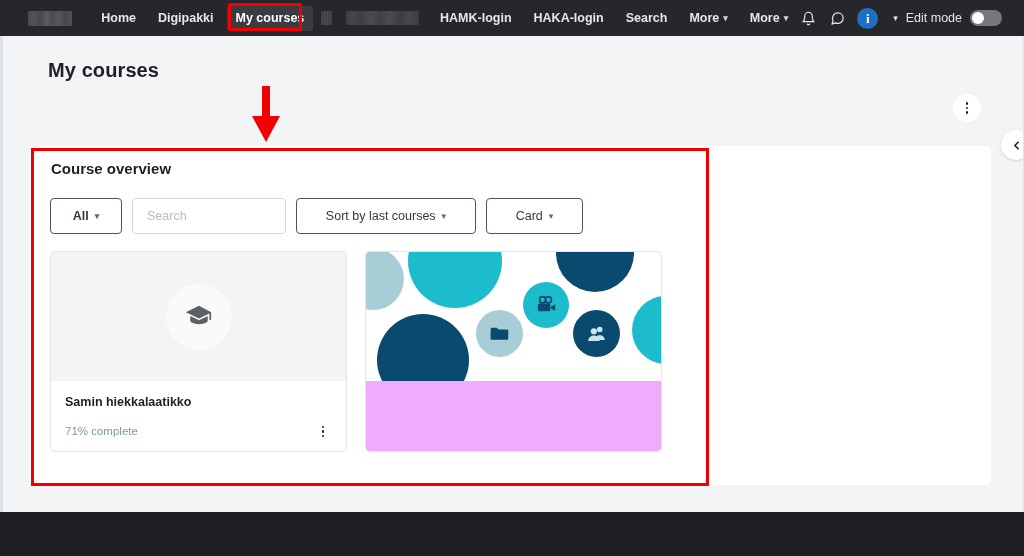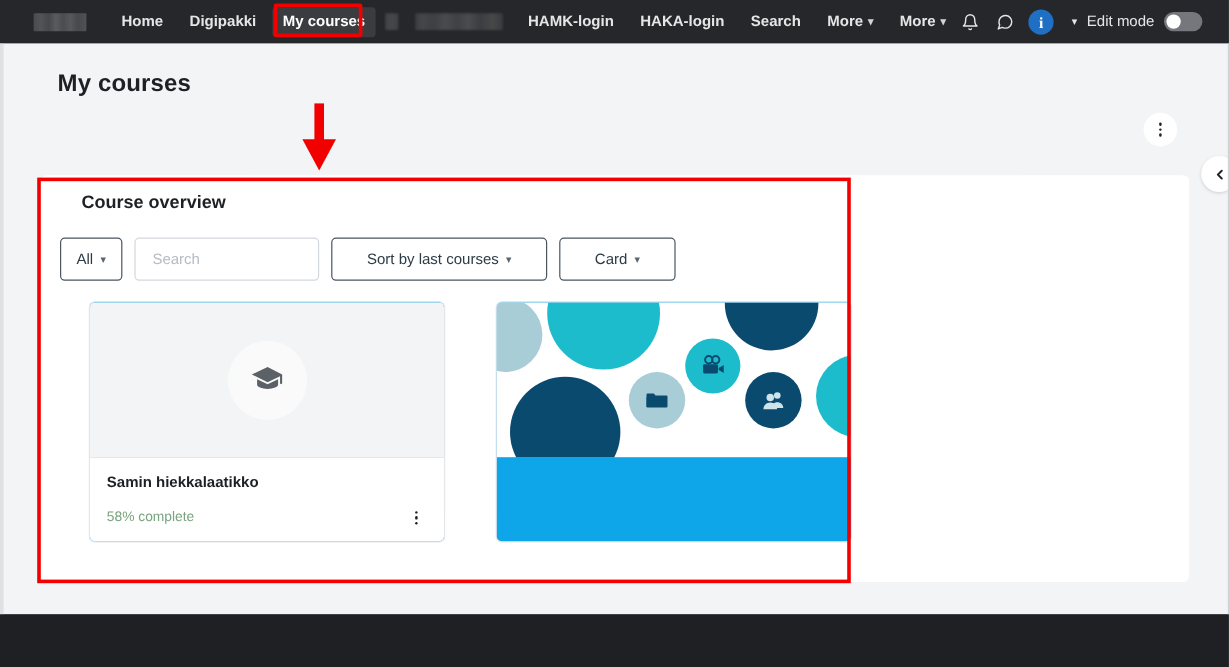--- a/index.html
+++ b/index.html
@@ -224,21 +224,21 @@
     position: absolute;
     left: 16px;
     top: 14px;
     width: 700px;
   }
 
   .overview-title {
     font-size: 15px;
     font-weight: bold;
     color: #1d2125;
-    margin-left: 18px;
+    margin-left: 1px;
   }
 
   .filter-bar {
     display: flex;
     align-items: center;
     gap: 10px;
     margin-top: 21px;
   }
 
   .ctrl {
@@ -250,21 +250,21 @@
     align-items: center;
     justify-content: center;
     color: #2d3b45;
     font-size: 12.5px;
     cursor: pointer;
     padding: 0 14px;
     white-space: nowrap;
   }
   .ctrl .nav-caret { color: #4a5560; margin-left: 6px; }
 
-  .ctrl-all { width: 52px; }
+  .ctrl-all { width: 72px; font-weight: bold; }
   .ctrl-sort { width: 180px; }
   .ctrl-view { width: 97px; }
 
   .search-field {
     width: 154px;
     height: 36px;
     border: 1px solid #d3d8dd;
     border-radius: 4px;
     background: #ffffff;
     display: flex;
@@ -281,25 +281,24 @@
   .cards {
     display: flex;
     gap: 18px;
     margin-top: 17px;
   }
 
   .card {
     width: 297px;
     border: 1px solid #e4e7ea;
     border-radius: 5px;
-    background: #0ea5e9;
+    background: #f0abfc;
     overflow: hidden;
     cursor: pointer;
     flex: none;
-    margin-left: 24px;
   }
 
   .card-img {
     height: 129px;
     position: relative;
     overflow: hidden;
   }
 
   
   .card-img.plain {
@@ -547,21 +546,21 @@
             <div class="cap-circle">
               <svg width="30" height="30" viewBox="0 0 24 24" fill="#5b6166">
                 <path d="M12 3 1.5 8.1 12 13.2l8.3-4v4.6c0 .4.3.7.7.7s.7-.3.7-.7V8.1L12 3z"></path>
                 <path d="M5 11.2v3.6c0 1.6 3.1 2.9 7 2.9s7-1.3 7-2.9v-3.6l-7 3.4-7-3.4z"></path>
               </svg>
             </div>
           </div>
           <div class="card-body">
             <div class="card-title">Samin hiekkalaatikko</div>
             <div class="card-foot">
-              <span class="card-progress">58% complete</span>
+              <span class="card-progress">71% complete</span>
               <span class="kebab-btn">
                 <span class="dots">
                     <i></i>
                     <i></i>
                     <i></i>
                   </span>
               </span>
             </div>
           </div>
         </div>

